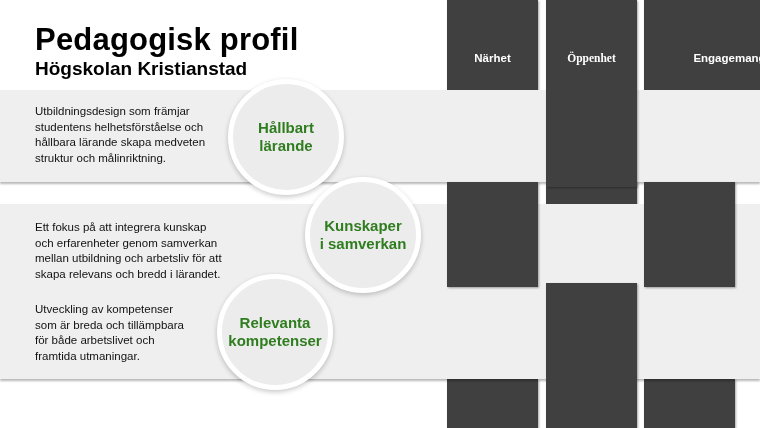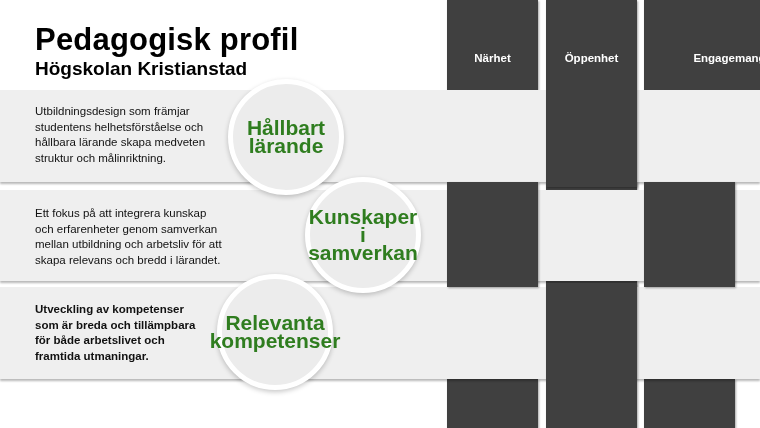--- a/index.html
+++ b/index.html
@@ -10,21 +10,21 @@
 
   .band { position:absolute; left:0; width:760px; background:#efefef;
           box-shadow:0 2px 2px rgba(0,0,0,0.28); }
   .band-text { position:absolute; left:35px; font-size:11.5px; line-height:15.5px; color:#111; width:200px; }
 
   .col { position:absolute; width:91px; background:#404040; box-shadow:1px 1px 2px rgba(0,0,0,0.35); }
   .col-label { position:absolute; top:52px; width:91px; text-align:center; color:#fff; font-weight:bold; font-size:11.5px; }
 
   .circle { position:absolute; border-radius:50%; background:#ececec; border:5px solid #ffffff;
             box-shadow:0 2px 5px rgba(0,0,0,0.22); display:flex; align-items:center; justify-content:center; text-align:center; }
-  .circle-text { color:#2f7d1f; font-weight:bold; font-size:21px; line-height:18px; }
+  .circle-text { color:#2f7d1f; font-weight:bold; font-size:15px; line-height:18px; }
 </style>
 </head>
 <body>
 
 <div class="title">Pedagogisk profil</div>
 <div class="subtitle">Högskolan Kristianstad</div>
 
 <div class="col" style="left:447px; top:0; height:90px;">
   <div class="col-label">Närhet</div>
 </div>
@@ -38,39 +38,39 @@
 
 <div class="band" style="top:90px; height:92px;">
   <div class="band-text" style="top:14px;">
     <div>Utbildningsdesign som främjar</div>
     <div>studentens helhetsförståelse och</div>
     <div>hållbara lärande skapa medveten</div>
     <div>struktur och målinriktning.</div>
   </div>
 </div>
 
-<div class="band" style="top:190px; height:91px;">
+<div class="band" style="top:204px; height:91px;">
   <div class="band-text" style="top:16px; width:230px;">
     <div>Ett fokus på att integrera kunskap</div>
     <div>och erfarenheter genom samverkan</div>
     <div>mellan utbildning och arbetsliv för att</div>
     <div>skapa relevans och bredd i lärandet.</div>
   </div>
 </div>
 
 <div class="band" style="top:287px; height:92px;">
-  <div class="band-text" style="top:15px;font-weight:bold;">
+  <div class="band-text" style="top:15px;">
     <div>Utveckling av kompetenser</div>
     <div>som är breda och tillämpbara</div>
     <div>för både arbetslivet och</div>
     <div>framtida utmaningar.</div>
   </div>
 </div>
 
-<div class="col" style="left:546px; top:0; height:187px;">
+<div class="col" style="left:546px; top:0; height:187px;font-family:Liberation Serif, serif;">
   <div class="col-label">Öppenhet</div>
 </div>
 <div class="col" style="left:546px; top:283px; height:145px;"></div>
 
 <div class="col" style="left:447px; top:182px; height:105px;"></div>
 <div class="col" style="left:644px; top:182px; height:105px;"></div>
 
 <div class="circle" style="left:228px; top:79px; width:106px; height:106px;">
   <div class="circle-text">
     <div>Hållbart</div>

